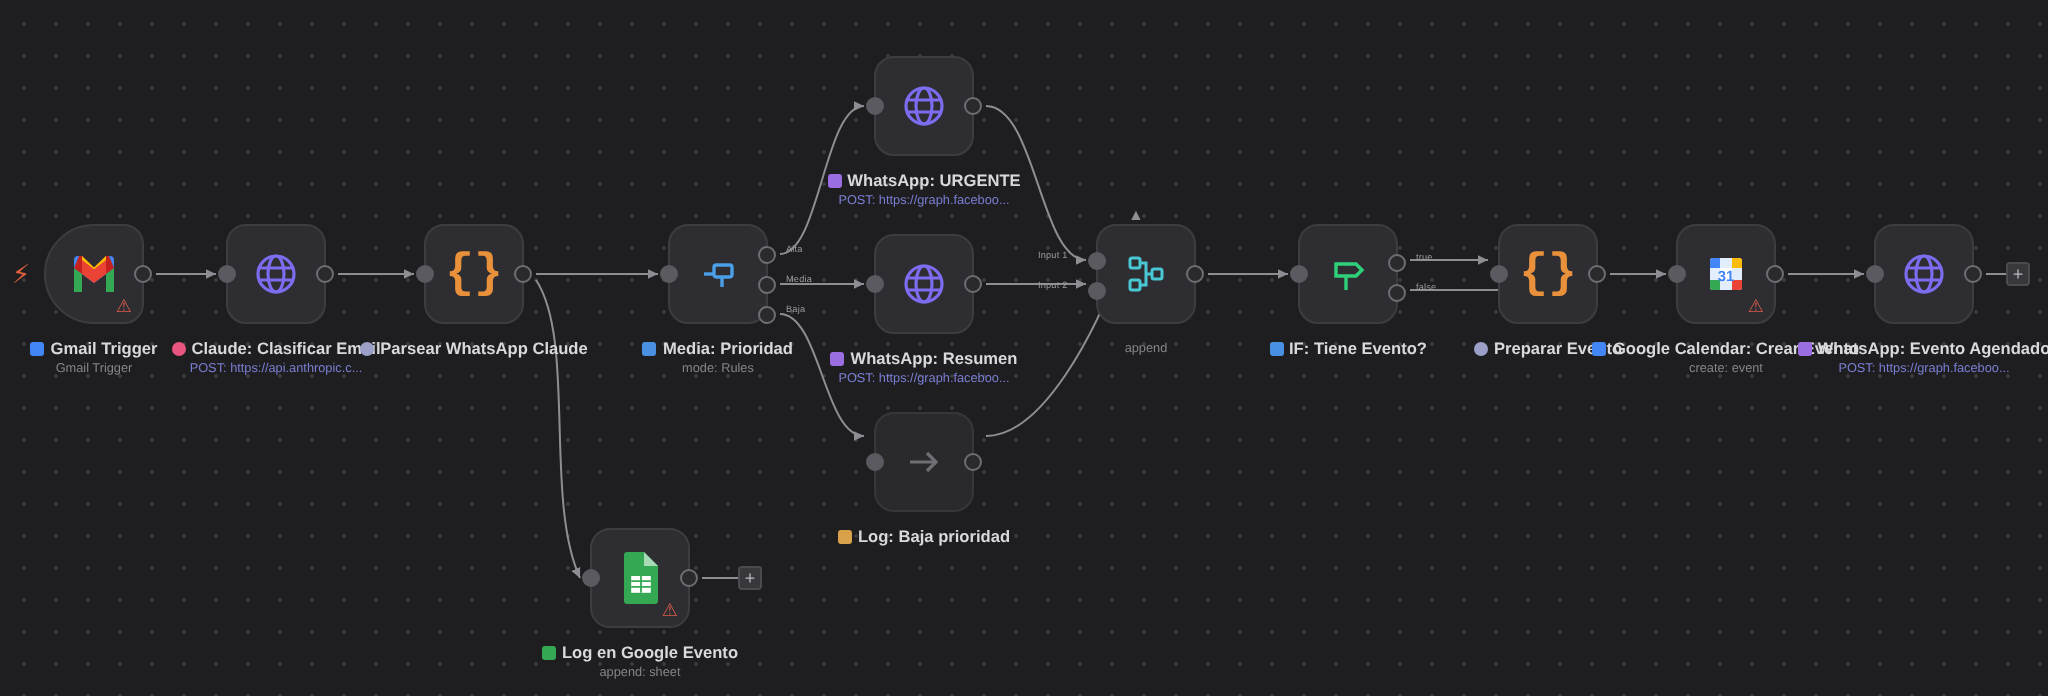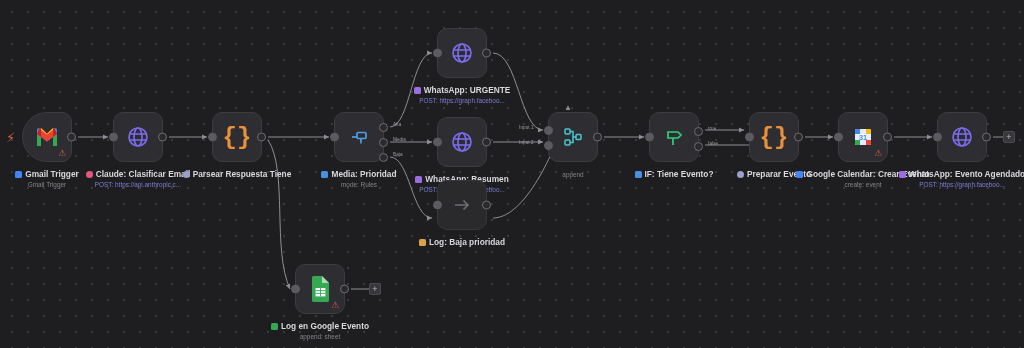--- a/index.html
+++ b/index.html
@@ -180,21 +180,21 @@
       <span class="cap-title"><i class="tip" style="background:#e8557f;border-radius:50%"></i><span>Claude: Clasificar Email</span></span>
       <span class="cap-sub link">POST: https://api.anthropic.c...</span>
     </div>
   </div>
 
   <div class="node" style="left:212px;top:112px;">
     <span class="glyph" style="color:#e8903a;font-size:24px;font-weight:bold;font-family:'Liberation Mono',monospace;">{}</span>
     <span class="port in"></span>
     <span class="port out"></span>
     <div class="caption">
-      <span class="cap-title"><i class="tip" style="background:#9aa0c8;border-radius:50%"></i><span>Parsear Respuesta Tiene</span></span>
+      <span class="cap-title"><i class="tip" style="background:#9aa0c8;border-radius:50%"></i><span>Parsear WhatsApp Claude</span></span>
       <span class="cap-sub"></span>
     </div>
   </div>
 
   <div class="node" style="left:334px;top:112px;">
     <span class="glyph">
       <svg width="22" height="22" viewBox="0 0 22 22" fill="none" stroke="#4a9fe8" stroke-width="1.7">
         <path d="M4 11h5"></path>
         <rect x="9" y="6.5" width="9" height="6" rx="1.2"></rect>
         <path d="M13 12.5v5"></path>
@@ -238,21 +238,21 @@
       </svg>
     </span>
     <span class="port in"></span>
     <span class="port out"></span>
     <div class="caption">
       <span class="cap-title"><i class="tip" style="background:#9a6de0"></i><span>WhatsApp: URGENTE</span></span>
       <span class="cap-sub link">POST: https://graph.faceboo...</span>
     </div>
   </div>
 
-  <div class="node dim" style="left:437px;top:180px;">
+  <div class="node dim" style="left:437px;top:206px;">
     <span class="glyph">
       <svg width="22" height="22" viewBox="0 0 22 22" fill="none" stroke="#6e6e75" stroke-width="1.6">
         <path d="M4 11h13M12.5 6.5L17 11l-4.5 4.5"></path>
       </svg>
     </span>
     <span class="port in"></span>
     <span class="port out"></span>
     <div class="caption">
       <span class="cap-title"><i class="tip" style="background:#d8a14a"></i><span>Log: Baja prioridad</span></span>
       <span class="cap-sub"></span>

